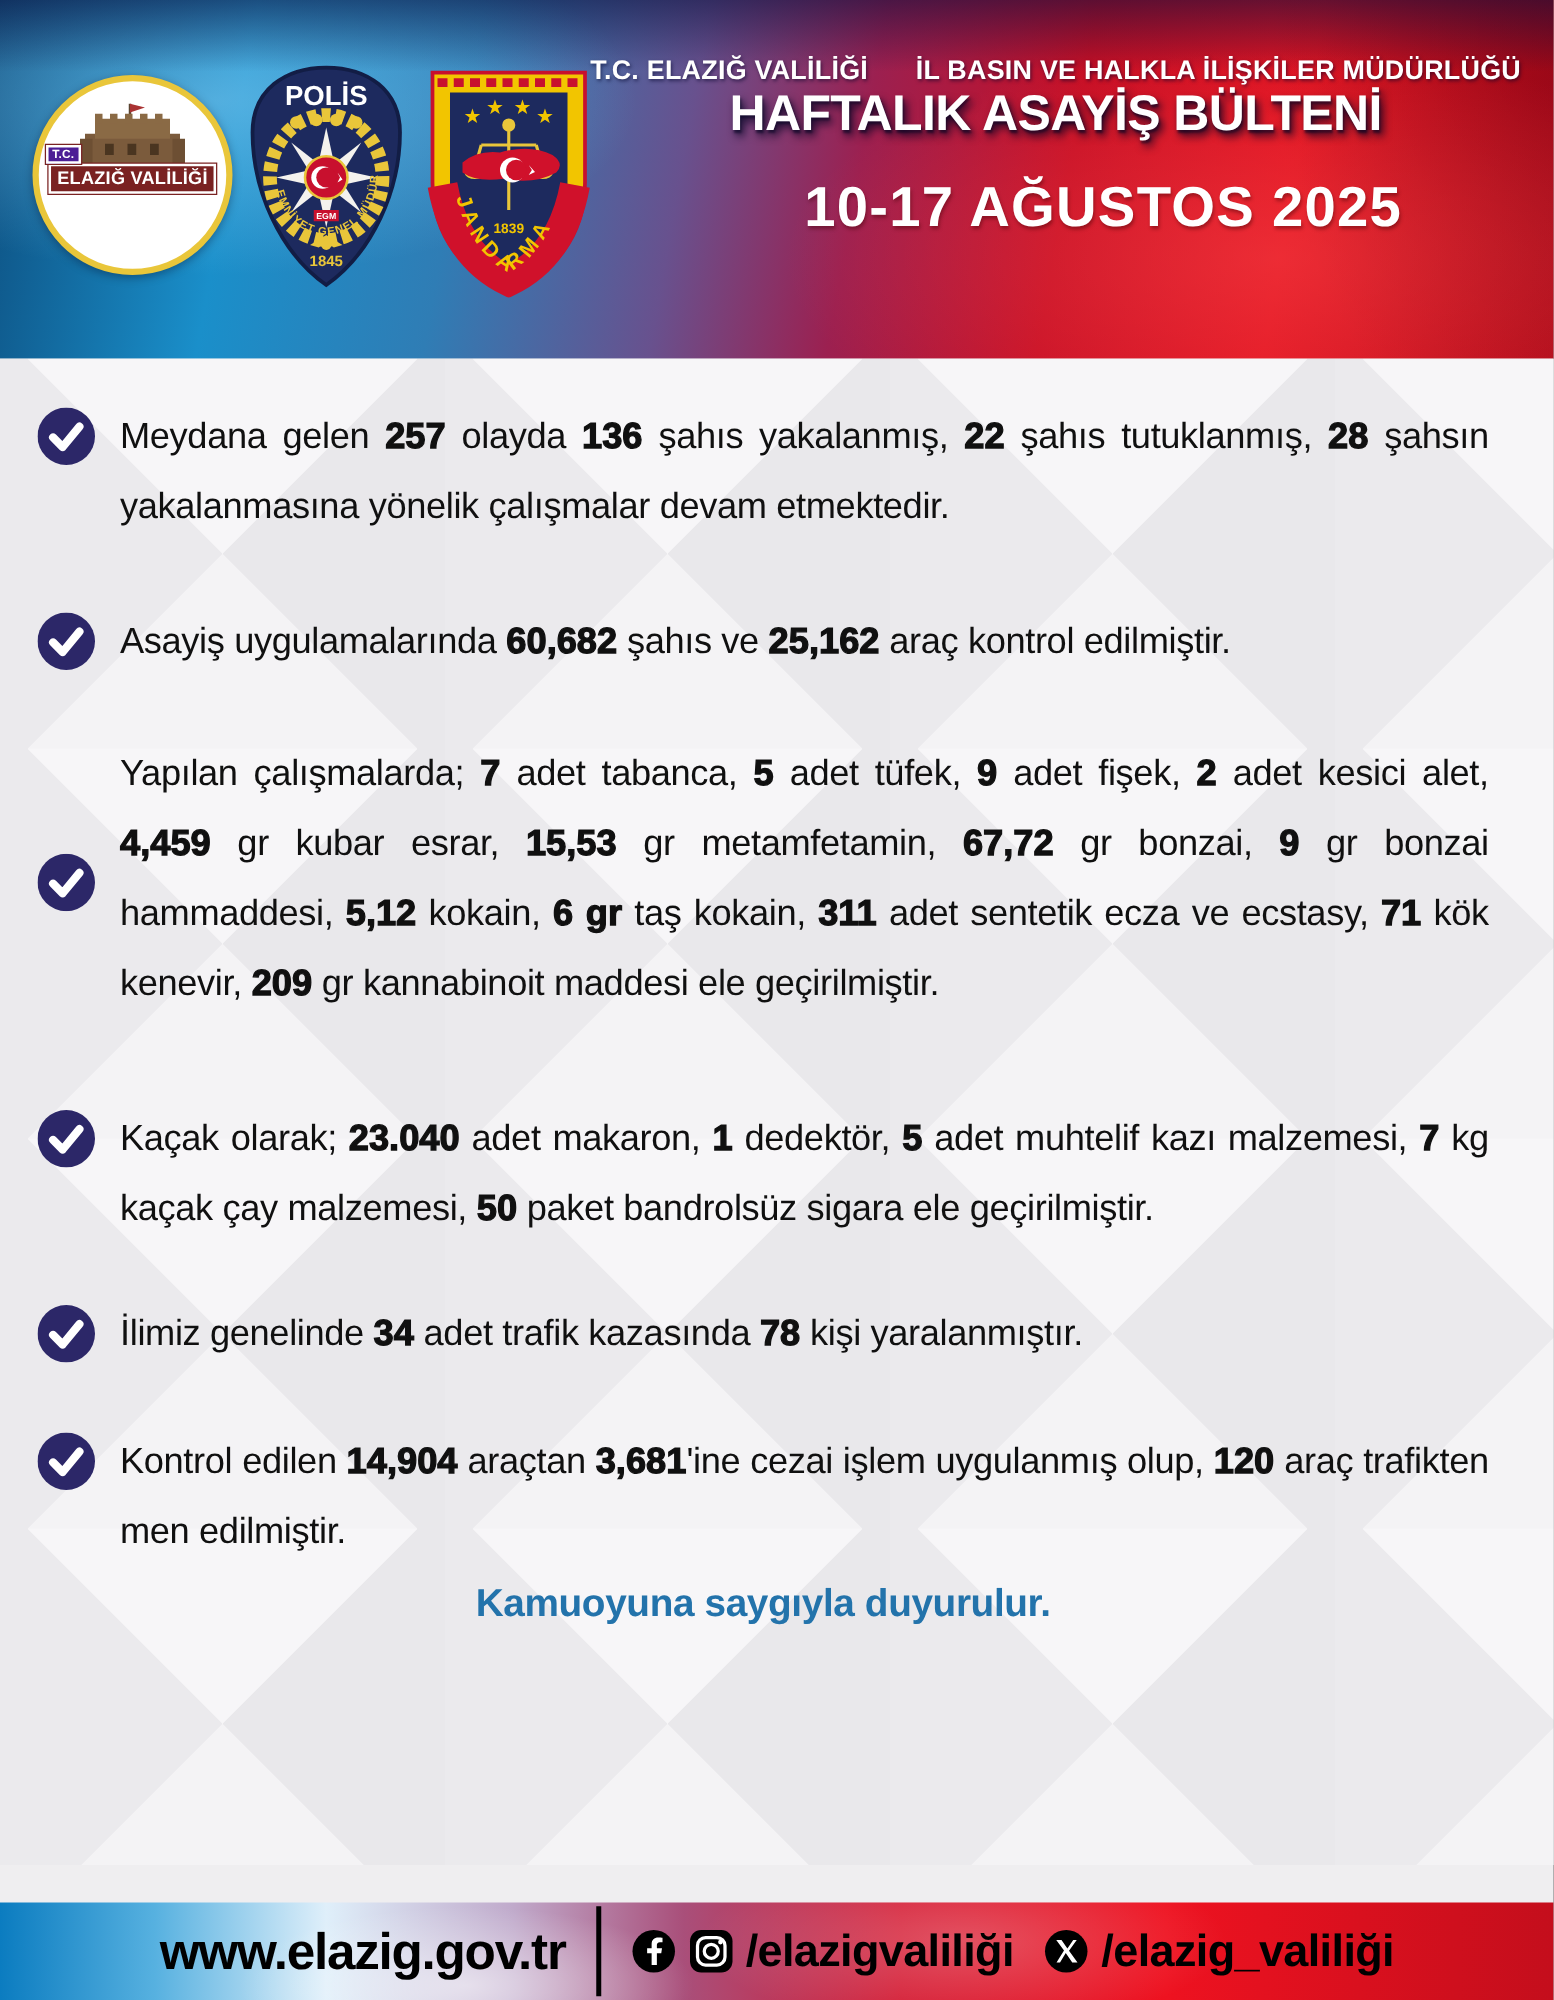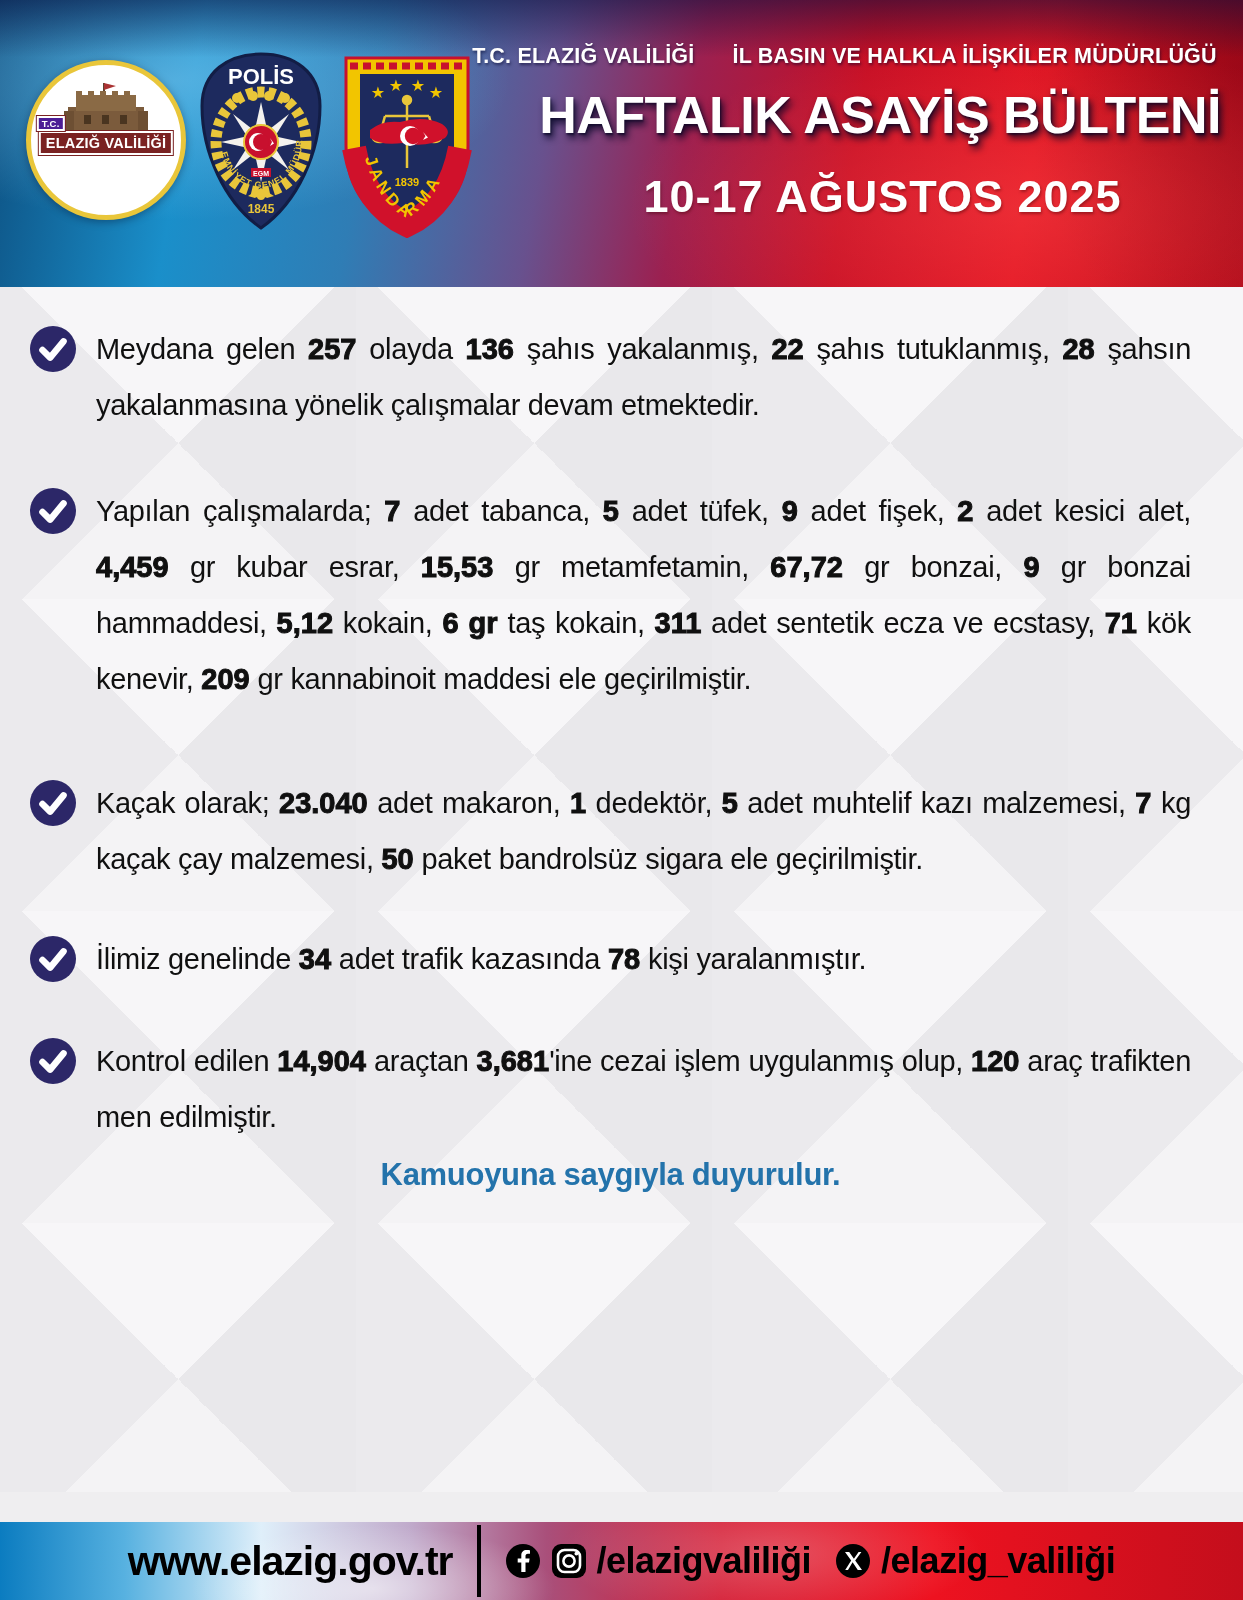--- a/index.html
+++ b/index.html
@@ -39,23 +39,22 @@
   }
 
   .header-right { position:absolute; left:468px; right:22px; top:0; text-align:center; color:#fff; }
   .agency-line {
     margin-top:44px; font-size:21.5px; letter-spacing:0.2px; white-space:nowrap;
     text-shadow:1px 2px 3px rgba(0,0,40,0.55);
   }
   .agency-bold { font-weight:800; }
   .agency-rest { font-weight:600;padding-left:32px; }
   .main-title {
-    margin-top:16px; font-size:52px; font-weight:800; letter-spacing:-0.5px; white-space:nowrap;
+    margin-top:0; font-size:40px; font-weight:800; letter-spacing:-0.5px; white-space:nowrap;
     text-shadow:3px 5px 7px rgba(5,5,35,0.85), 1px 2px 2px rgba(5,5,35,0.6);
-    text-align:right;
   }
   .date-line {
     margin-top:26px; font-size:45px; font-weight:700; letter-spacing:1px;
     transform:translateX(38px); text-shadow:1px 2px 3px rgba(60,0,5,0.4); white-space:nowrap;
   }
 
   
   .body {
     position:absolute; top:287px; bottom:108px; left:0; right:0;
     background-color:#efeef0;
@@ -68,21 +67,21 @@
   .check {
     flex:0 0 46px; width:46px; height:46px; margin-top:5px;
   }
   .bullet-text {
     font-size:29px; line-height:56px; color:#101010; text-align:justify;
     letter-spacing:-0.3px; font-weight:400; flex:1 1 auto;
   }
   .bullet-text .num { font-weight:700; -webkit-text-stroke:1px currentColor; letter-spacing:0; }
   .b1 { margin-top:4px;justify-content:flex-end; }
   .b2 { margin-top:52px; }
-  .b3 { margin-top:50px; }
+  .b3 { margin-top:50px;align-items:center; }
   .b4 { margin-top:68px; }
   .b5 { margin-top:44px;justify-content:center; }
   .b6 { margin-top:46px; }
   .closing {
     margin-top:12px; text-align:center; font-size:31px; letter-spacing:-0.3px;
     color:var(--closing-text, #2373ab); font-weight:700;
   }
 
   
   .footer {
@@ -213,20 +212,27 @@
   <div class="body">
 
     <div class="bullet b1">
       <svg class="check" viewBox="0 0 24 24">
         <circle cx="12" cy="12" r="12" fill="var(--check-circle, #2c2768)"></circle>
         <polyline points="6.5,12.5 10.5,16.5 17.5,8" fill="none" stroke="#fff" stroke-width="3.4" stroke-linecap="round" stroke-linejoin="round"></polyline>
       </svg>
       <div class="bullet-text"><span>Meydana gelen </span><span class="num">257</span><span> olayda </span><span class="num">136</span><span> şahıs yakalanmış, </span><span class="num">22</span><span> şahıs tutuklanmış, </span><span class="num">28</span><span> şahsın yakalanmasına yönelik çalışmalar devam etmektedir.</span></div>
     </div>
 
+    <div class="bullet b2">
+      <svg class="check" viewBox="0 0 24 24">
+        <circle cx="12" cy="12" r="12" fill="var(--check-circle, #2c2768)"></circle>
+        <polyline points="6.5,12.5 10.5,16.5 17.5,8" fill="none" stroke="#fff" stroke-width="3.4" stroke-linecap="round" stroke-linejoin="round"></polyline>
+      </svg>
+      <div class="bullet-text"><span>Asayiş uygulamalarında </span><span class="num">60,682</span><span> şahıs ve </span><span class="num">25,162</span><span> araç kontrol edilmiştir.</span></div>
+    </div>
 
     <div class="bullet b3">
       <svg class="check" viewBox="0 0 24 24">
         <circle cx="12" cy="12" r="12" fill="var(--check-circle, #2c2768)"></circle>
         <polyline points="6.5,12.5 10.5,16.5 17.5,8" fill="none" stroke="#fff" stroke-width="3.4" stroke-linecap="round" stroke-linejoin="round"></polyline>
       </svg>
       <div class="bullet-text"><span>Yapılan çalışmalarda; </span><span class="num">7</span><span> adet tabanca, </span><span class="num">5</span><span> adet tüfek, </span><span class="num">9</span><span> adet fişek, </span><span class="num">2</span><span> adet kesici alet, </span><span class="num">4,459</span><span> gr kubar esrar, </span><span class="num">15,53</span><span> gr metamfetamin, </span><span class="num">67,72</span><span> gr bonzai, </span><span class="num">9</span><span> gr bonzai hammaddesi, </span><span class="num">5,12</span><span> kokain, </span><span class="num">6 gr</span><span> taş kokain, </span><span class="num">311</span><span> adet sentetik ecza ve ecstasy, </span><span class="num">71</span><span> kök kenevir, </span><span class="num">209</span><span> gr kannabinoit maddesi ele geçirilmiştir.</span></div>
     </div>
 
     <div class="bullet b4">

